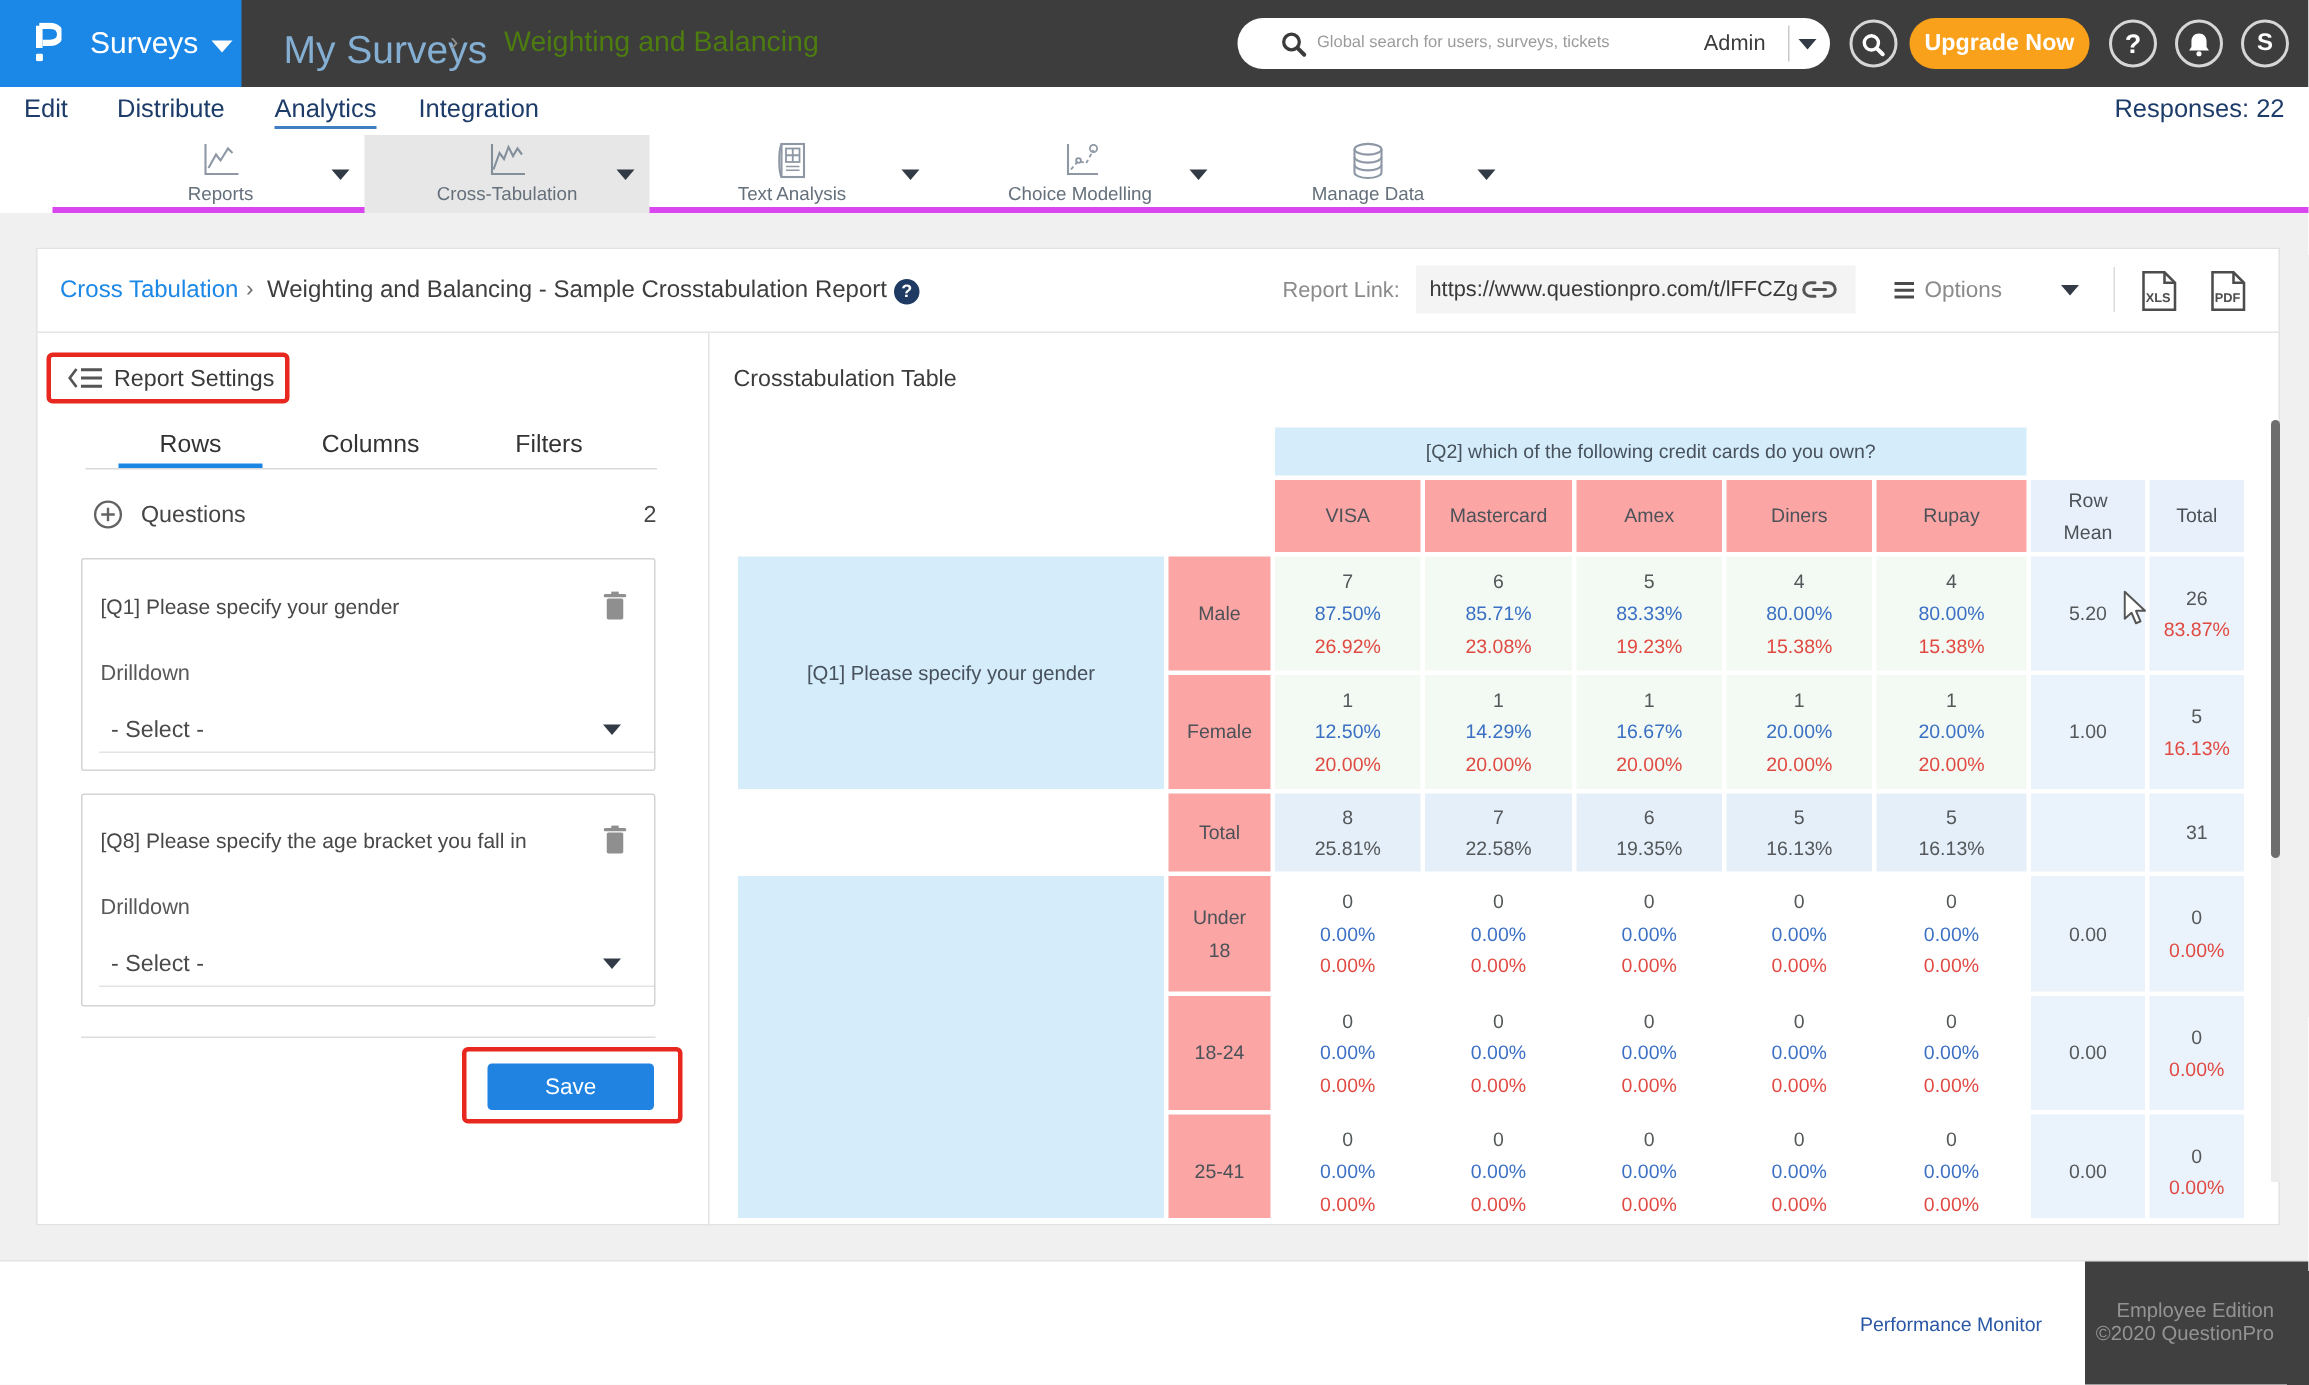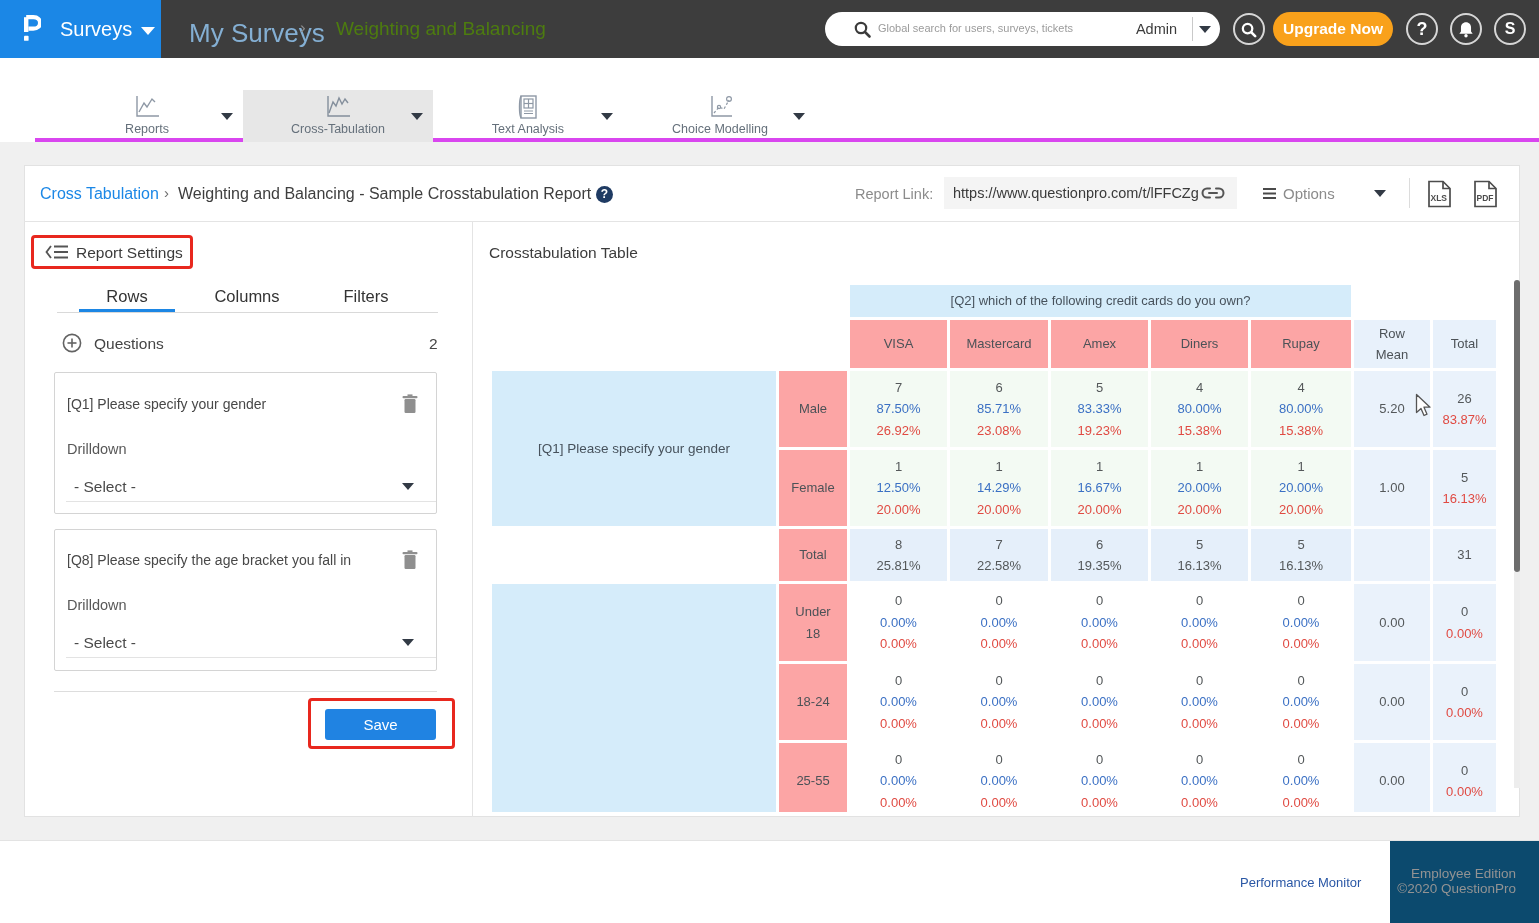--- a/index.html
+++ b/index.html
@@ -56,21 +56,21 @@
   td.dgreen { background:#f3faf3; }
   td.dblue  { background:#e5effa; }
   td.dwhite { background:#ffffff; }
   td.mcell  { background:#eaf2fb; }
   .b { color:#3b70c4; }
   .r { color:#e04a42; }
 
   
   .footer { position:absolute; left:0; top:840px; width:1539px; height:83px; background:#fff; border-top:1px solid #e3e3e3; }
   .perfmon { position:absolute; left:1240px; top:34px; font-size:13px; color:#2a57a5; }
-  .edition { position:absolute; left:1390px; top:0; width:149px; height:83px; background:#0c4a6e; color:#939393; font-size:13.5px; text-align:right; }
+  .edition { position:absolute; left:1390px; top:0; width:149px; height:83px; background:#404040; color:#939393; font-size:13.5px; text-align:right; }
 </style>
 </head>
 <body>
 <div class="scene">
 
   <div class="topbar"></div>
   <div class="logo-box">
     <svg class="abs" style="left:24px; top:15px;" width="17" height="26" viewBox="0 0 17 26">
       <line x1="2.2" y1="2.2" x2="2.2" y2="17" stroke="#fff" stroke-width="4.4"></line>
       <path d="M2.2 2.2 L9.3 2.2 C13.9 2.2 16.1 5 16.1 7.9 C16.1 10.8 13.9 13.6 9.3 13.6 L4.4 13.6" fill="none" stroke="#fff" stroke-width="4.2"></path>
@@ -101,20 +101,27 @@
   <div class="upgrade">Upgrade Now</div>
   <div class="circ" style="left:1406px; font-size:18px; font-weight:bold; line-height:28px;">?</div>
   <div class="circ" style="left:1450px;">
     <svg style="margin-top:5px;" width="18" height="19" viewBox="0 0 20 21">
       <path d="M10 2.5 c-3.5 0-5.6 2.6-5.6 5.7 v4.4 l-1.8 2.6 h14.8 l-1.8-2.6 V8.2 c0-3.1-2.1-5.7-5.6-5.7 z" fill="#fff"></path>
       <circle cx="10" cy="17.5" r="1.9" fill="#fff"></circle>
     </svg>
   </div>
   <div class="circ" style="left:1494px; font-size:16px; font-weight:bold; line-height:28px;">S</div>
 
+  <div class="subnav">
+    <span style="left:16px;">Edit</span>
+    <span style="left:78px;">Distribute</span>
+    <span style="left:183px; border-bottom:2px solid #3f7fc1; padding-bottom:1px;">Analytics</span>
+    <span style="left:279px;">Integration</span>
+    <span class="resp">Responses: 22</span>
+  </div>
 
   <div class="toolbar">
     <div class="tbitem" style="left:16px; width:192px;">
       <svg class="tbicon" width="32" height="26" viewBox="0 0 32 26">
         <path d="M6 2 V22 H28" fill="none" stroke="#8e98a5" stroke-width="1.4"></path>
         <path d="M8 18 L13 9 L16 13 L21 5 L24 8" fill="none" stroke="#8e98a5" stroke-width="1.4"></path>
       </svg>
       <div class="tblabel">Reports</div>
       <div class="caret-tri" style="left:170px; top:23px;"></div>
     </div>
@@ -141,20 +148,30 @@
     </div>
     <div class="tbitem" style="left:588px; width:194px;">
       <svg class="tbicon" width="32" height="26" viewBox="0 0 32 26">
         <path d="M8 2 V22 H28" fill="none" stroke="#8e98a5" stroke-width="1.4"></path>
         <path d="M10 19 L15 13 L20 15 L25 6" fill="none" stroke="#8e98a5" stroke-width="1.2" stroke-dasharray="2.5 2"></path>
         <circle cx="25" cy="5" r="2.4" fill="none" stroke="#8e98a5" stroke-width="1.2"></circle>
         <circle cx="15" cy="13" r="1.6" fill="none" stroke="#8e98a5" stroke-width="1.2"></circle>
       </svg>
       <div class="tblabel">Choice Modelling</div>
       <div class="caret-tri" style="left:170px; top:23px;"></div>
+    </div>
+    <div class="tbitem" style="left:782px; width:190px;">
+      <svg class="tbicon" width="30" height="28" viewBox="0 0 30 28">
+        <ellipse cx="15" cy="5.5" rx="9" ry="3.6" fill="none" stroke="#8e98a5" stroke-width="1.4"></ellipse>
+        <path d="M6 5.5 V21 c0 2 4 3.7 9 3.7 s9 -1.7 9 -3.7 V5.5" fill="none" stroke="#8e98a5" stroke-width="1.4"></path>
+        <path d="M6 10.7 c0 2 4 3.7 9 3.7 s9 -1.7 9 -3.7" fill="none" stroke="#8e98a5" stroke-width="1.4"></path>
+        <path d="M6 15.9 c0 2 4 3.7 9 3.7 s9 -1.7 9 -3.7" fill="none" stroke="#8e98a5" stroke-width="1.4"></path>
+      </svg>
+      <div class="tblabel">Manage Data</div>
+      <div class="caret-tri" style="left:168px; top:23px;"></div>
     </div>
   </div>
 
   <div class="content-bg"></div>
   <div class="panel"></div>
   <div class="phead"></div>
 
   <span class="abs" style="left:40px; top:185px; font-size:16px; color:#1b87e6;">Cross Tabulation</span>
   <span class="abs" style="left:164px; top:184px; font-size:15px; color:#6d6d6d;">›</span>
   <span class="abs" style="left:178px; top:185px; font-size:16px; color:#3e3e3e;">Weighting and Balancing - Sample Crosstabulation Report</span>
@@ -319,21 +336,21 @@
       <td class="hgray">18-24</td>
       <td class="dwhite">0<br><span class="b">0.00%</span><br><span class="r">0.00%</span></td>
       <td class="dwhite">0<br><span class="b">0.00%</span><br><span class="r">0.00%</span></td>
       <td class="dwhite">0<br><span class="b">0.00%</span><br><span class="r">0.00%</span></td>
       <td class="dwhite">0<br><span class="b">0.00%</span><br><span class="r">0.00%</span></td>
       <td class="dwhite">0<br><span class="b">0.00%</span><br><span class="r">0.00%</span></td>
       <td class="mcell">0.00</td>
       <td class="mcell">0<br><span class="r">0.00%</span></td>
     </tr>
     <tr style="height:76px;">
-      <td class="hgray">25-55</td>
+      <td class="hgray">25-41</td>
       <td class="dwhite">0<br><span class="b">0.00%</span><br><span class="r">0.00%</span></td>
       <td class="dwhite">0<br><span class="b">0.00%</span><br><span class="r">0.00%</span></td>
       <td class="dwhite">0<br><span class="b">0.00%</span><br><span class="r">0.00%</span></td>
       <td class="dwhite">0<br><span class="b">0.00%</span><br><span class="r">0.00%</span></td>
       <td class="dwhite">0<br><span class="b">0.00%</span><br><span class="r">0.00%</span></td>
       <td class="mcell">0.00</td>
       <td class="mcell">0<br><span class="r">0.00%</span></td>
     </tr>
   </tbody>
       </table>

